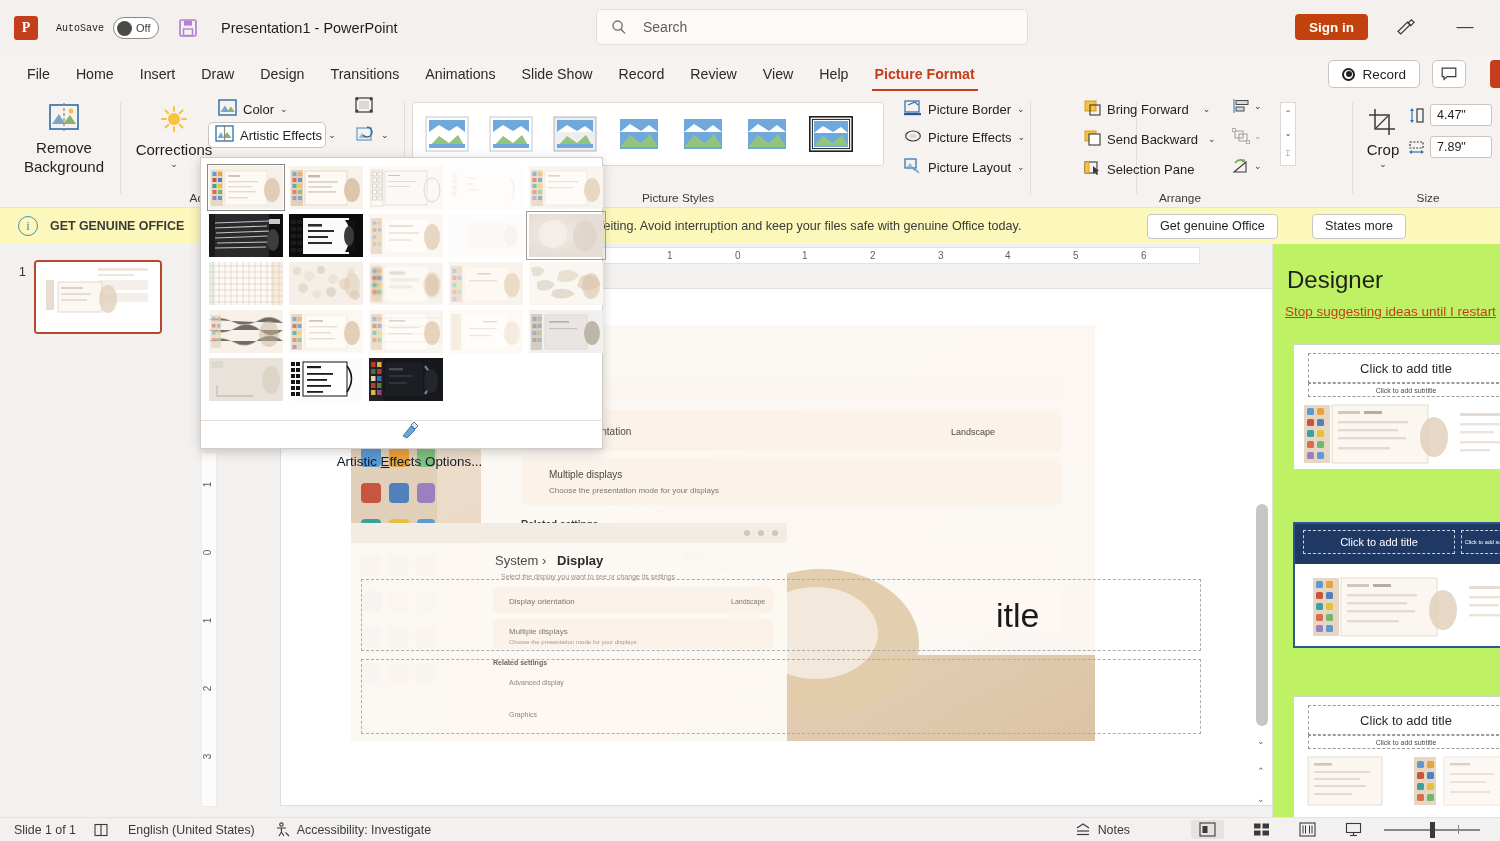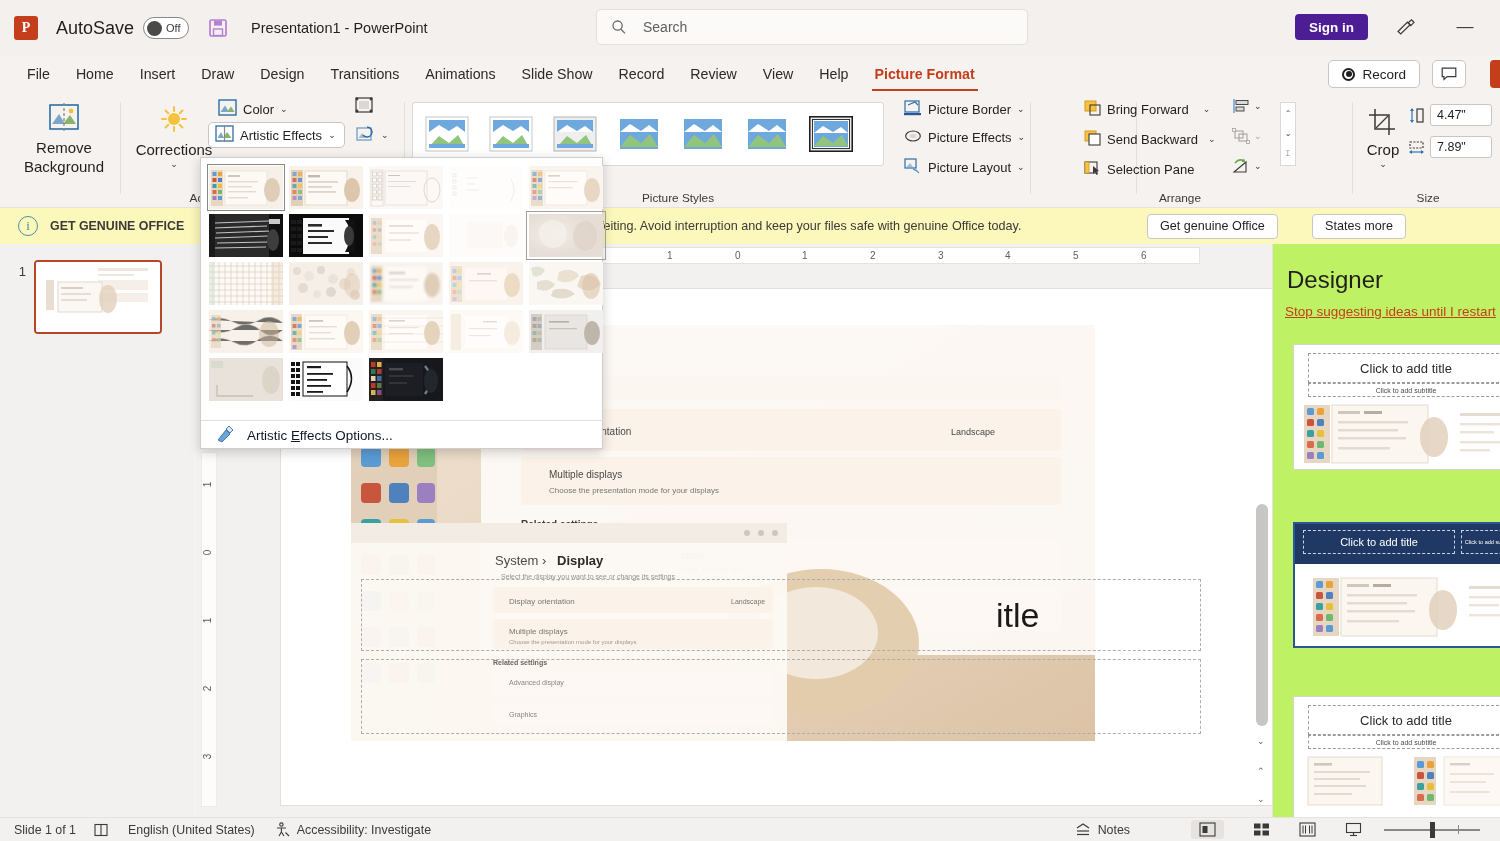--- a/index.html
+++ b/index.html
@@ -16,42 +16,42 @@
   .titlebar {
     position: absolute; top: 0; left: 0; width: 1500px; height: 56px;
     background: #f3f0ee; display: flex; align-items: center;
   }
   .pp-logo {
     width: 24px; height: 24px; margin-left: 14px; border-radius: 3px;
     background: #c43e1c; color: #fff; font-size: 14px; font-weight: bold;
     display: flex; align-items: center; justify-content: center;
     font-family: "Liberation Serif", serif;
   }
-  .autosave-label { margin-left: 18px; font-size: 18px; color: #201f1e; }
+  .autosave-label { margin-left: 18px; font-size: 10px; color: #201f1e; font-family: Liberation Mono, monospace; }
   .toggle {
     margin-left: 9px; width: 46px; height: 22px; border-radius: 11px;
     background: #fff; border: 1.4px solid #8a8886; display: flex;
     align-items: center; position: relative;
   }
   .toggle .knob {
     width: 15px; height: 15px; border-radius: 50%; background: #4a4a48; margin-left: 3px;
   }
   .toggle .off-text { font-size: 11px; color: #3b3a39; margin-left: 4px; }
   .save-icon { margin-left: 18px; width: 22px; height: 22px; }
   .doc-title { margin-left: 22px; font-size: 14.5px; color: #201f1e; }
   .searchbox {
     position: absolute; left: 596px; top: 9px; width: 432px; height: 36px;
     background: #fbfaf9; border: 1px solid #e3e0dd; border-radius: 5px;
     display: flex; align-items: center; padding-left: 14px;
   }
   .searchbox .sicon { width: 16px; height: 16px; opacity: .75; }
   .searchbox .splaceholder { margin-left: 16px; font-size: 14px; color: #605e5c; }
   .signin-btn {
     position: absolute; right: 132px; top: 14px; height: 26px; padding: 0 14px;
-    background: #4c1d95; color: #fff; font-size: 13.5px; border-radius: 4px;
+    background: #c2410c; color: #fff; font-size: 13.5px; border-radius: 4px;
     display: flex; align-items: center; font-weight: bold;
   }
   .tb-icon { position: absolute; top: 14px; width: 26px; height: 26px;
              display: flex; align-items: center; justify-content: center; }
   .ink-icon { right: 82px; }
   .min-icon { right: 22px; font-size: 17px; color: #3b3a39; }
 
   
   .tabstrip {
     position: absolute; top: 56px; left: 0; width: 1500px; height: 36px;
@@ -253,21 +253,21 @@
   .aecell {
     width: 80px; height: 48px; display: flex; align-items: center; justify-content: center;
   }
   .aeth { width: 74px; height: 43px; position: relative; overflow: hidden; }
   .aecell.sel .aeth { outline: 1.6px solid #8a8886; outline-offset: 1px; }
   .aecell.hov .aeth { outline: 1.4px solid #a19f9d; outline-offset: 2px; }
   .aesep { position: absolute; left: 0; top: 262px; width: 403px; height: 1px; background: #e1dedb; }
   .aeoptions {
     position: absolute; left: 0; top: 263px; width: 403px; height: 29px;
     display: flex; align-items: center; padding-left: 14px; gap: 12px;
-    font-size: 13.4px; color: #0f172a;
+    font-size: 13.4px; color: #0f172a; flex-direction: column;
   }
   .u { text-decoration: underline; }
 </style>
 </head>
 <body>
 
 <div id="app">
 
   <div class="titlebar">
     <div class="pp-logo">P</div>
@@ -372,21 +372,21 @@
           <svg width="19" height="17" viewBox="0 0 19 17">
               <rect x="1" y="1" width="17" height="15" fill="none" stroke="#2e6da4" stroke-width="1.4"></rect>
               <path d="M2.5 13 L7 6.5 L11 13 Z" fill="#7aa6c9"></path>
               <path d="M9 13 L13 7.5 L16.6 13 Z" fill="#88b36a"></path>
             </svg>
         </span>
         <span>Color</span>
         <span class="cv">⌄</span>
       </div>
 
-      <div class="smallbtn active" style="position:absolute; left:200px; top:30px; width:137px;">
+      <div class="smallbtn active" style="position:absolute; left:200px; top:30px; width:118px;">
         <span class="ic">
           <svg width="19" height="17" viewBox="0 0 19 17">
               <rect x="1" y="1" width="17" height="15" fill="none" stroke="#2e6da4" stroke-width="1.3"></rect>
               <path d="M2.5 13 L6 7 L9 13 Z" fill="#7aa6c9"></path>
               <path d="M8 13 L12 7 L16.5 13 Z" fill="#88b36a"></path>
               <line x1="9.5" y1="0" x2="9.5" y2="17" stroke="#8a8886" stroke-width="1.2"></line>
             </svg>
         </span>
         <span>Artistic Effects</span>
         <span class="cv">⌄</span>

